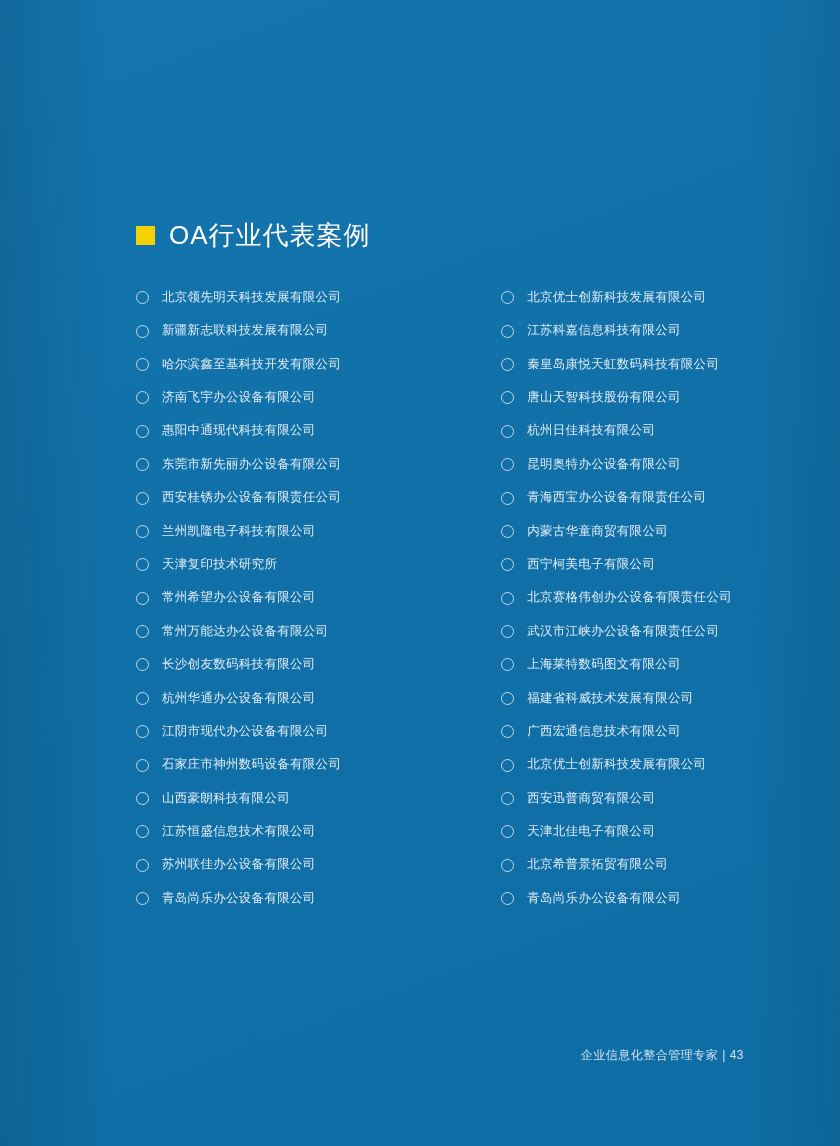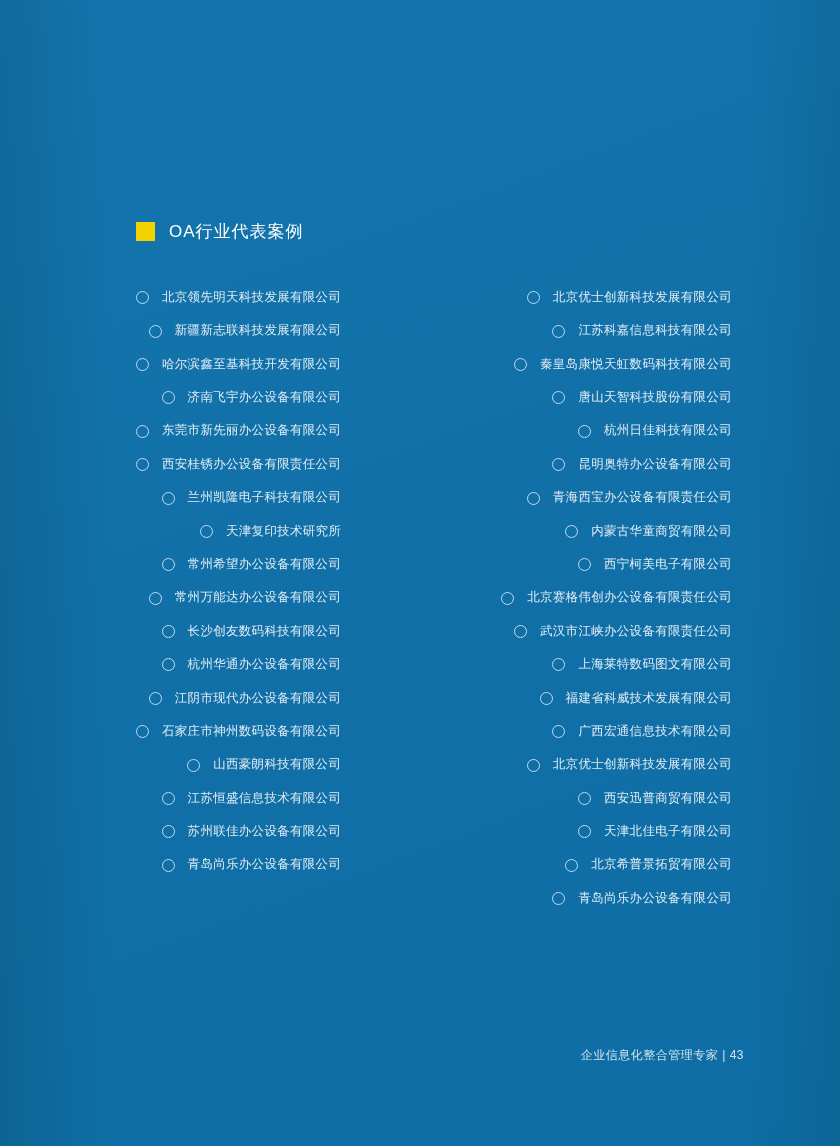--- a/index.html
+++ b/index.html
@@ -42,40 +42,39 @@
     gap: 14px;
   }
   .title-marker {
     width: 19px;
     height: 19px;
     background: #f2d200;
     display: block;
   }
   .title-text {
     color: #ffffff;
-    font-size: 17px;
+    font-size: 26px;
     letter-spacing: 1px;
     font-weight: 400;
     line-height: 1;
     white-space: nowrap;
   }
 
   .columns {
     position: absolute;
     left: 136px;
     top: 281px;
     width: 590px;
     display: flex;
     gap: 160px;
   }
   .col {
     display: flex;
     flex-direction: column;
     gap: 0;
-    align-items: flex-end;
   }
   .case-item {
     display: flex;
     align-items: center;
     height: 33.4px;
     gap: 13px;
   }
   .bullet {
     width: 13px;
     height: 13px;
@@ -130,20 +129,24 @@
       <div class="case-item">
         <span class="bullet"></span>
         <span class="case-label">哈尔滨鑫至基科技开发有限公司</span>
       </div>
       <div class="case-item">
         <span class="bullet"></span>
         <span class="case-label">济南飞宇办公设备有限公司</span>
       </div>
       <div class="case-item">
         <span class="bullet"></span>
+        <span class="case-label">惠阳中通现代科技有限公司</span>
+      </div>
+      <div class="case-item">
+        <span class="bullet"></span>
         <span class="case-label">东莞市新先丽办公设备有限公司</span>
       </div>
       <div class="case-item">
         <span class="bullet"></span>
         <span class="case-label">西安桂锈办公设备有限责任公司</span>
       </div>
       <div class="case-item">
         <span class="bullet"></span>
         <span class="case-label">兰州凯隆电子科技有限公司</span>
       </div>

